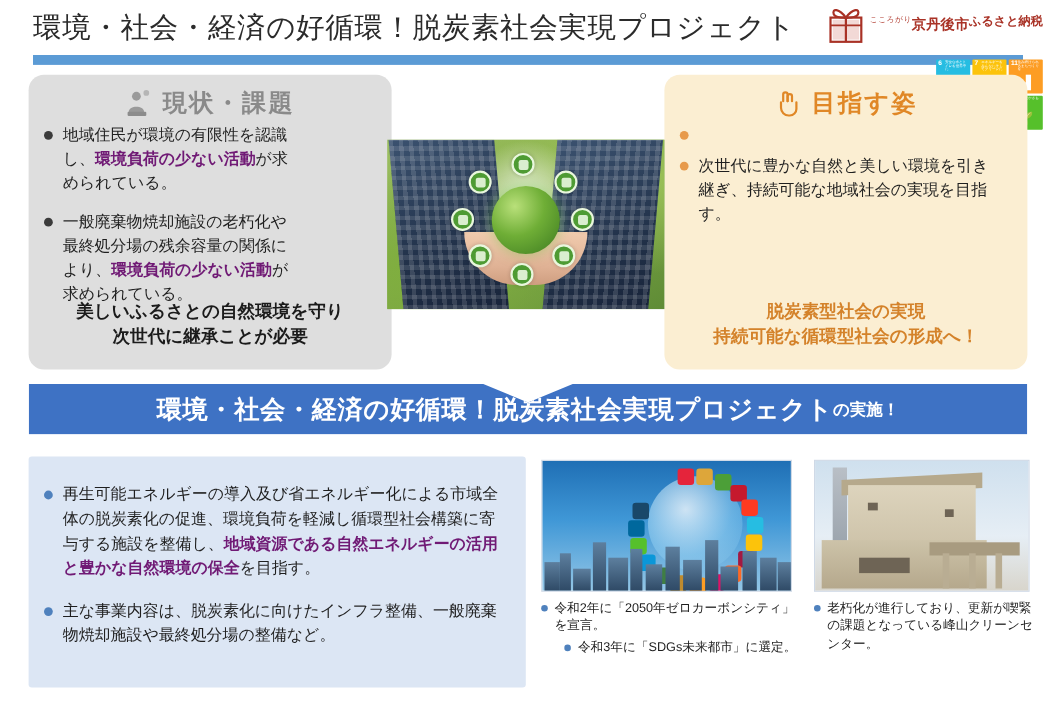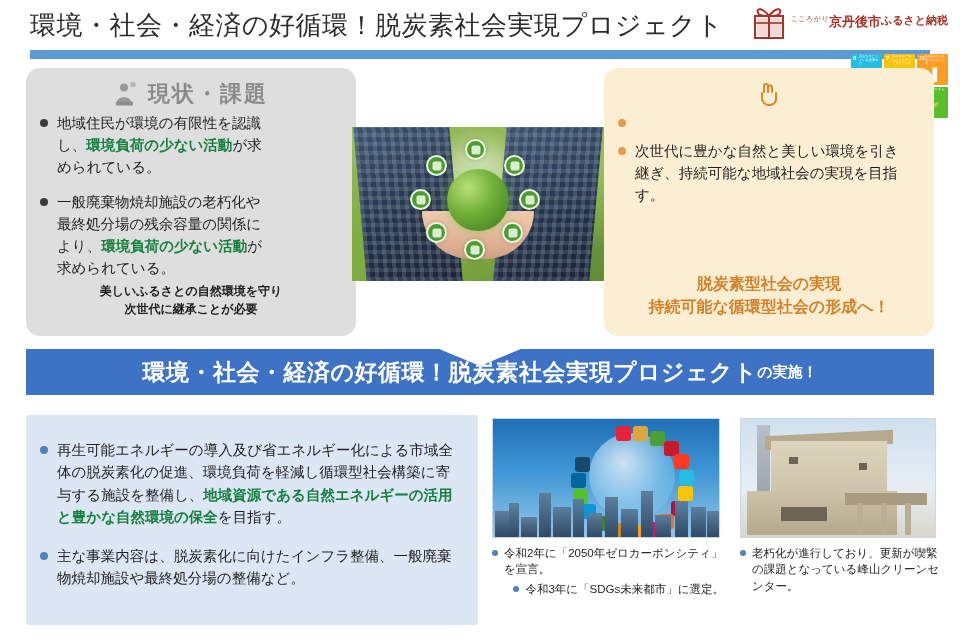--- a/index.html
+++ b/index.html
@@ -63,30 +63,30 @@
 
   .bullets { padding: 2px 12px 0 14px; }
   .bullet { display: flex; gap: 9px; margin-bottom: 13px; }
   .dot {
     flex: 0 0 auto; width: 8px; height: 8px; border-radius: 50%;
     margin-top: 7px;
   }
   .dot-dark { background: #3b3b3b; }
   .dot-orange { background: #e79a4b; }
   .btxt { font-size: 14.5px; line-height: 1.52; color: #1f1f1f; }
-  .hl-red { color: #15803d; font-weight: 700; }
+  .hl-red { color: #701a75; font-weight: 700; }
 
   .card-left .btxt { width: 215px; }
   .card-right .btxt { width: 268px; }
 
   .card-foot {
     position: absolute; bottom: 18px; width: 100%;
     text-align: center; font-weight: 700; line-height: 1.45;
   }
-  .card-left .card-foot { font-size: 12px; color: #1b1b1b; left: 0; width: 340px; padding-right: 10px; }
+  .card-left .card-foot { font-size: 16px; color: #1b1b1b; left: 0; width: 340px; padding-right: 10px; }
   .card-right .card-foot { font-size: 16px; color: #d4822a; }
 
   
   .photo-hands {
     position: absolute; left: 352px; top: 127px; width: 252px; height: 154px;
     overflow: hidden;
     background:
       radial-gradient(circle at 50% 36%, rgba(255,255,255,.85) 0%, rgba(255,255,255,0) 34%),
       radial-gradient(ellipse at 12% 78%, #7fae3e 0%, rgba(127,174,62,0) 55%),
       radial-gradient(ellipse at 88% 22%, #9ec45a 0%, rgba(158,196,90,0) 52%),
@@ -278,20 +278,21 @@
 
   <div class="card card-right">
     <div class="card-head head-orange">
       <span class="ic">
         <svg viewBox="0 0 26 26" width="26" height="26" aria-hidden="true">
           <path d="M8 11 V5 a2 2 0 0 1 4 0 v6" fill="none" stroke="#e08726" stroke-width="2" stroke-linecap="round"></path>
           <path d="M12 11 V6.5 a2 2 0 0 1 4 0 V11" fill="none" stroke="#e08726" stroke-width="2" stroke-linecap="round"></path>
           <path d="M6 12 v5 a7 7 0 0 0 7 7 h1 a6 6 0 0 0 6-6 v-6" fill="none" stroke="#e08726" stroke-width="2" stroke-linecap="round"></path>
         </svg>
       </span>
+      <span class="htxt">目指す姿</span>
     </div>
     <div class="bullets" id="goal-bullets">
         <div class="bullet">
           <span class="dot dot-orange"></span>
         </div>
         <div class="bullet">
           <span class="dot dot-orange"></span>
           <span class="btxt">次世代に豊かな自然と美しい環境を引き継ぎ、持続可能な地域社会の実現を目指す。</span>
         </div>
       </div>

